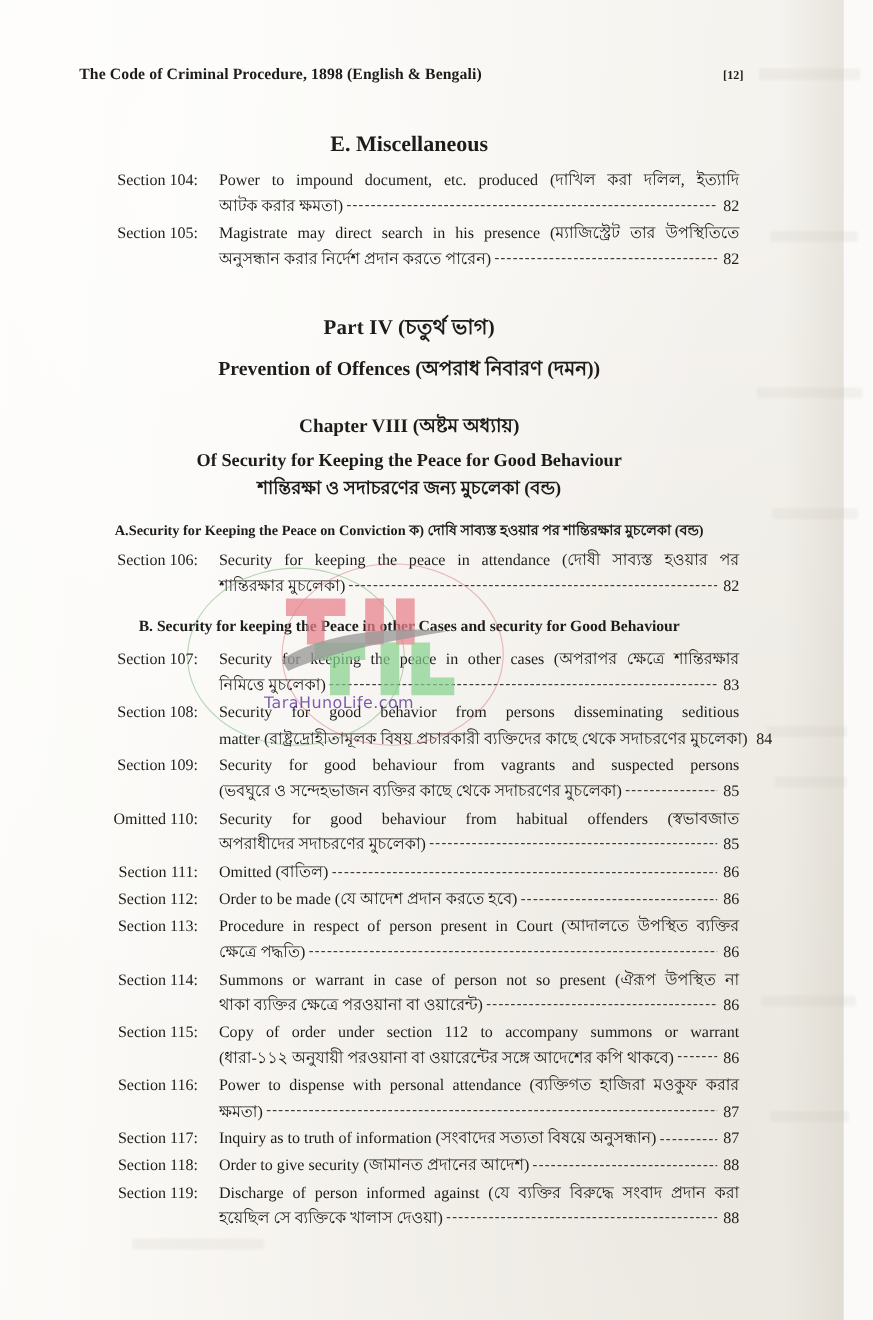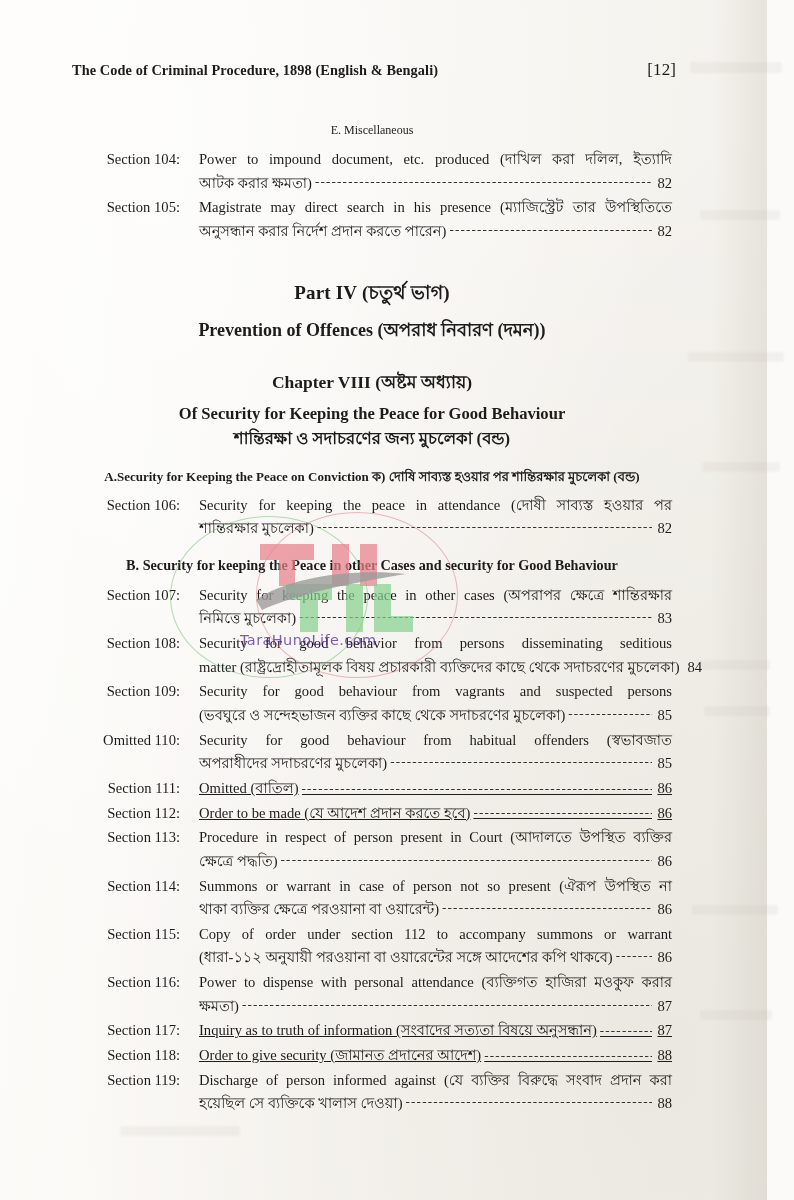--- a/index.html
+++ b/index.html
@@ -60,30 +60,30 @@
   .run-head {
     display: flex;
     align-items: baseline;
     justify-content: space-between;
     font-size: 14.3px;
     font-weight: bold;
     letter-spacing: 0.1px;
     margin-bottom: 43px;
   }
   .run-head .folio {
-    font-size: 17px;
-    font-weight: normal;
+    font-size: 11px;
+    font-weight: bold;
     margin-right: -4px;
   }
 
   
   .sec-head {
     text-align: center;
-    font-weight: normal;
-    font-size: 12px;
+    font-weight: bold;
+    font-size: 20px;
     margin: 0 0 5px 0;
   }
   .part-block {
     text-align: center;
     margin: 34px 0 10px 0;
   }
   .part-block .l1 {
     font-size: 19px;
     font-weight: bold;
     letter-spacing: 0.2px;
@@ -146,23 +146,22 @@
     text-align: justify;
     text-align-last: justify;
   }
   .entry .body .ln2 {
     display: flex;
     align-items: baseline;
     white-space: nowrap;
   }
   .entry .body .one {
     display: flex;
-    align-items: flex-end;
+    align-items: center;
     white-space: nowrap;
-    text-decoration: underline;
   }
   .leader {
     flex: 1 1 auto;
     overflow: hidden;
     white-space: nowrap;
     letter-spacing: 1.2px;
     font-size: 13px;
     position: relative;
     top: -2px;
     margin: 0 3px;

